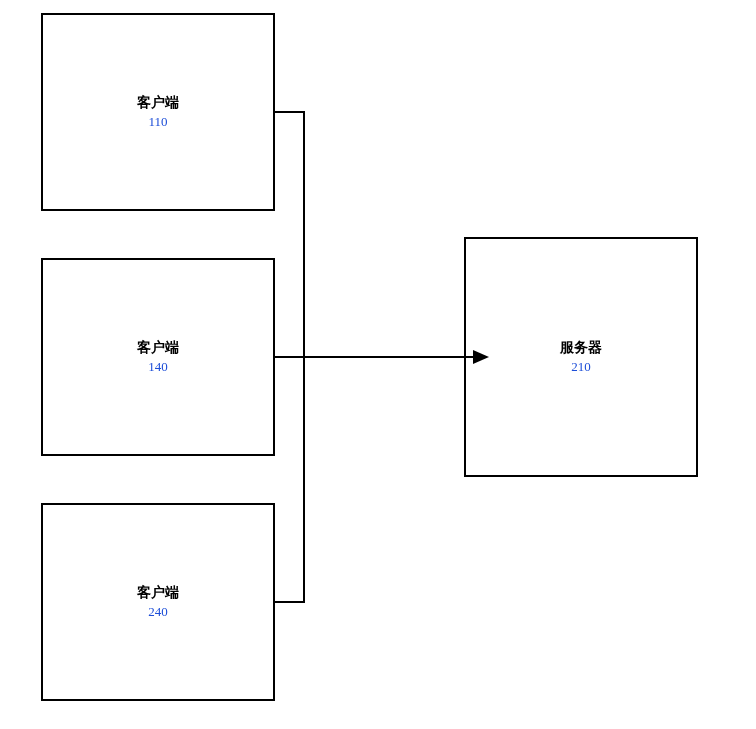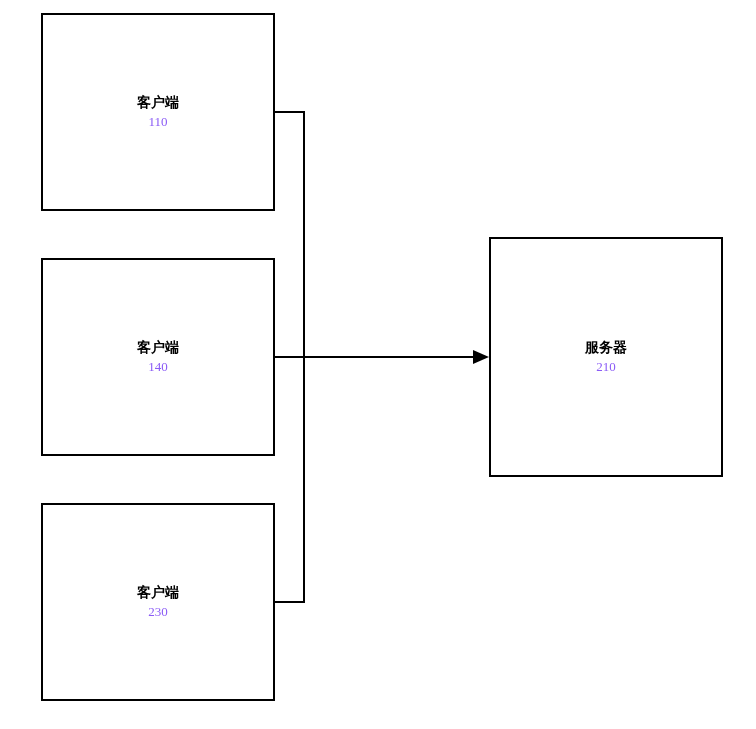--- a/index.html
+++ b/index.html
@@ -25,21 +25,21 @@
       text-align: right;
     }
     .box-label {
       font-size: 14px;
       font-weight: bold;
       color: #000;
       line-height: 1.4;
     }
     .box-number {
       font-size: 13px;
-      color: #8b5cf6;
+      color: #1d4ed8;
       line-height: 1.4;
     }
     .connector-line {
       position: absolute;
       background: #000;
     }
     .arrow-container {
       position: absolute;
     }
     .arrow-line {
@@ -64,24 +64,24 @@
   <span class="box-number">110</span>
 </div>
 
 <div class="box" style="left:41px; top:258px; width:234px; height:198px;">
   <span class="box-label">客户端</span>
   <span class="box-number">140</span>
 </div>
 
 <div class="box" style="left:41px; top:503px; width:234px; height:198px;">
   <span class="box-label">客户端</span>
-  <span class="box-number">230</span>
+  <span class="box-number">240</span>
 </div>
 
-<div class="box" style="left:489px; top:237px; width:234px; height:240px;">
+<div class="box" style="left:464px; top:237px; width:234px; height:240px;">
   <span class="box-label">服务器</span>
   <span class="box-number">210</span>
 </div>
 
 <div class="connector-line" style="left:275px; top:111px; width:30px; height:2px;"></div>
 
 <div class="connector-line" style="left:275px; top:601px; width:30px; height:2px;"></div>
 
 <div class="connector-line" style="left:303px; top:111px; width:2px; height:492px;"></div>
 

